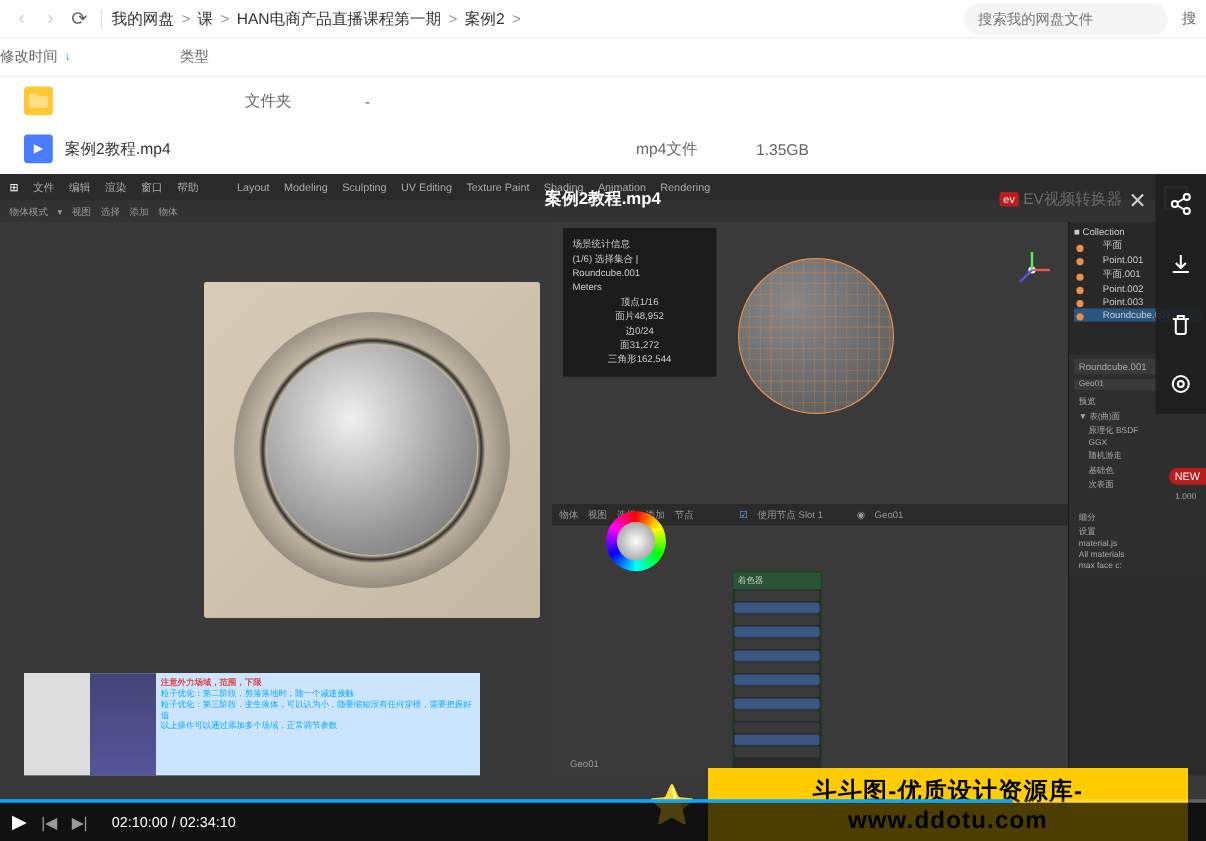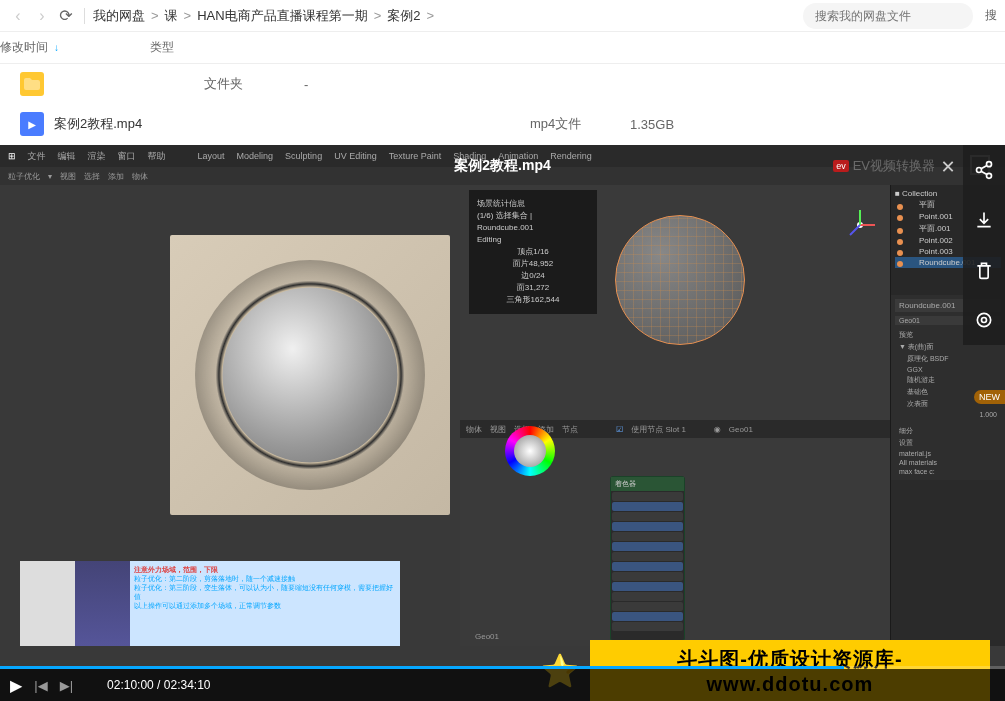--- a/index.html
+++ b/index.html
@@ -64,27 +64,27 @@
 .props-item{padding:1px 4px;font-size:7px}
 .thumbnails{position:absolute;bottom:55px;left:20px;width:380px;height:85px;background:#fff;display:flex;font-size:8px;color:#333}
 .thumb-img{width:55px;background:#ddd}
 .thumb-img2{width:55px;background:linear-gradient(#447,#559)}
 .thumb-text{flex:1;padding:4px;background:#cce5ff;color:#06a7ff;font-size:7px;line-height:1.3}
 .watermark{position:absolute;bottom:10px;right:15px;left:540px;height:40px;display:flex;align-items:center;gap:10px}
 .star-icon{font-size:32px;color:#ffcc00}
 .watermark-text{background:#ffcc00;color:#000;font-size:20px;font-weight:bold;padding:6px 14px;flex:1;text-align:center;letter-spacing:1px}
 .side-actions{position:absolute;right:0;top:145px;width:42px;background:rgba(30,30,30,0.9);display:flex;flex-direction:column;z-index:20}
 .side-btn{width:42px;height:50px;display:flex;align-items:center;justify-content:center;color:#fff;cursor:pointer;font-size:18px}
-.new-badge{position:absolute;right:0;top:390px;background:#a16207;color:#fff;font-size:9px;padding:2px 5px;border-radius:8px 0 0 8px;z-index:21}
+.new-badge{position:absolute;right:0;top:390px;background:#b91c1c;color:#fff;font-size:9px;padding:2px 5px;border-radius:8px 0 0 8px;z-index:21}
 .progress-bar{position:absolute;bottom:32px;left:0;right:0;height:3px;background:rgba(255,255,255,0.2);z-index:15}
 .progress-fill{height:100%;width:84%;background:#06a7ff}
 .player-controls{position:absolute;bottom:0;left:0;right:0;height:32px;background:rgba(0,0,0,0.7);display:flex;align-items:center;padding:0 10px;gap:12px;z-index:15}
 .play-btn{color:#fff;font-size:16px;cursor:pointer}
 .skip-btn{color:#999;font-size:13px;cursor:pointer}
-.time-display{color:#fff;font-size:12px;margin-left:22px}
+.time-display{color:#fff;font-size:12px;margin-left:8px}
 .ev-watermark{position:absolute;top:12px;right:70px;color:rgba(200,200,200,0.4);font-size:13px;z-index:5;display:flex;align-items:center;gap:4px}
 </style>
 </head>
 <body>
 
 <div class="top-toolbar">
   <div class="nav-btn disabled">‹</div>
   <div class="nav-btn disabled">›</div>
   <div class="nav-btn">⟳</div>
   <div class="divider"></div>
@@ -149,42 +149,42 @@
       <span style="margin-left:20px">Layout</span>
       <span>Modeling</span>
       <span>Sculpting</span>
       <span>UV Editing</span>
       <span>Texture Paint</span>
       <span>Shading</span>
       <span>Animation</span>
       <span>Rendering</span>
     </div>
     <div class="blender-secondbar">
-      <span>粒子优化</span>
+      <span>物体模式</span>
         <span>▾</span>
         <span>视图</span>
         <span>选择</span>
         <span>添加</span>
         <span>物体</span>
     </div>
 
     <div class="blender-main">
       <div class="left-panel">
         <div class="render-preview">
           <div class="ring-shape">
             <div class="ring-inner"></div>
           </div>
         </div>
       </div>
 
       <div class="mid-panel">
         <div class="stats-box">
           <div>场景统计信息</div>
           <div>(1/6) 选择集合 | Roundcube.001</div>
-          <div>Editing</div>
+          <div>Meters</div>
           <div class="row">
               <span>顶点</span>
               <span>1/16</span>
             </div>
           <div class="row">
               <span>面片</span>
               <span>48,952</span>
             </div>
           <div class="row">
               <span>边</span>

